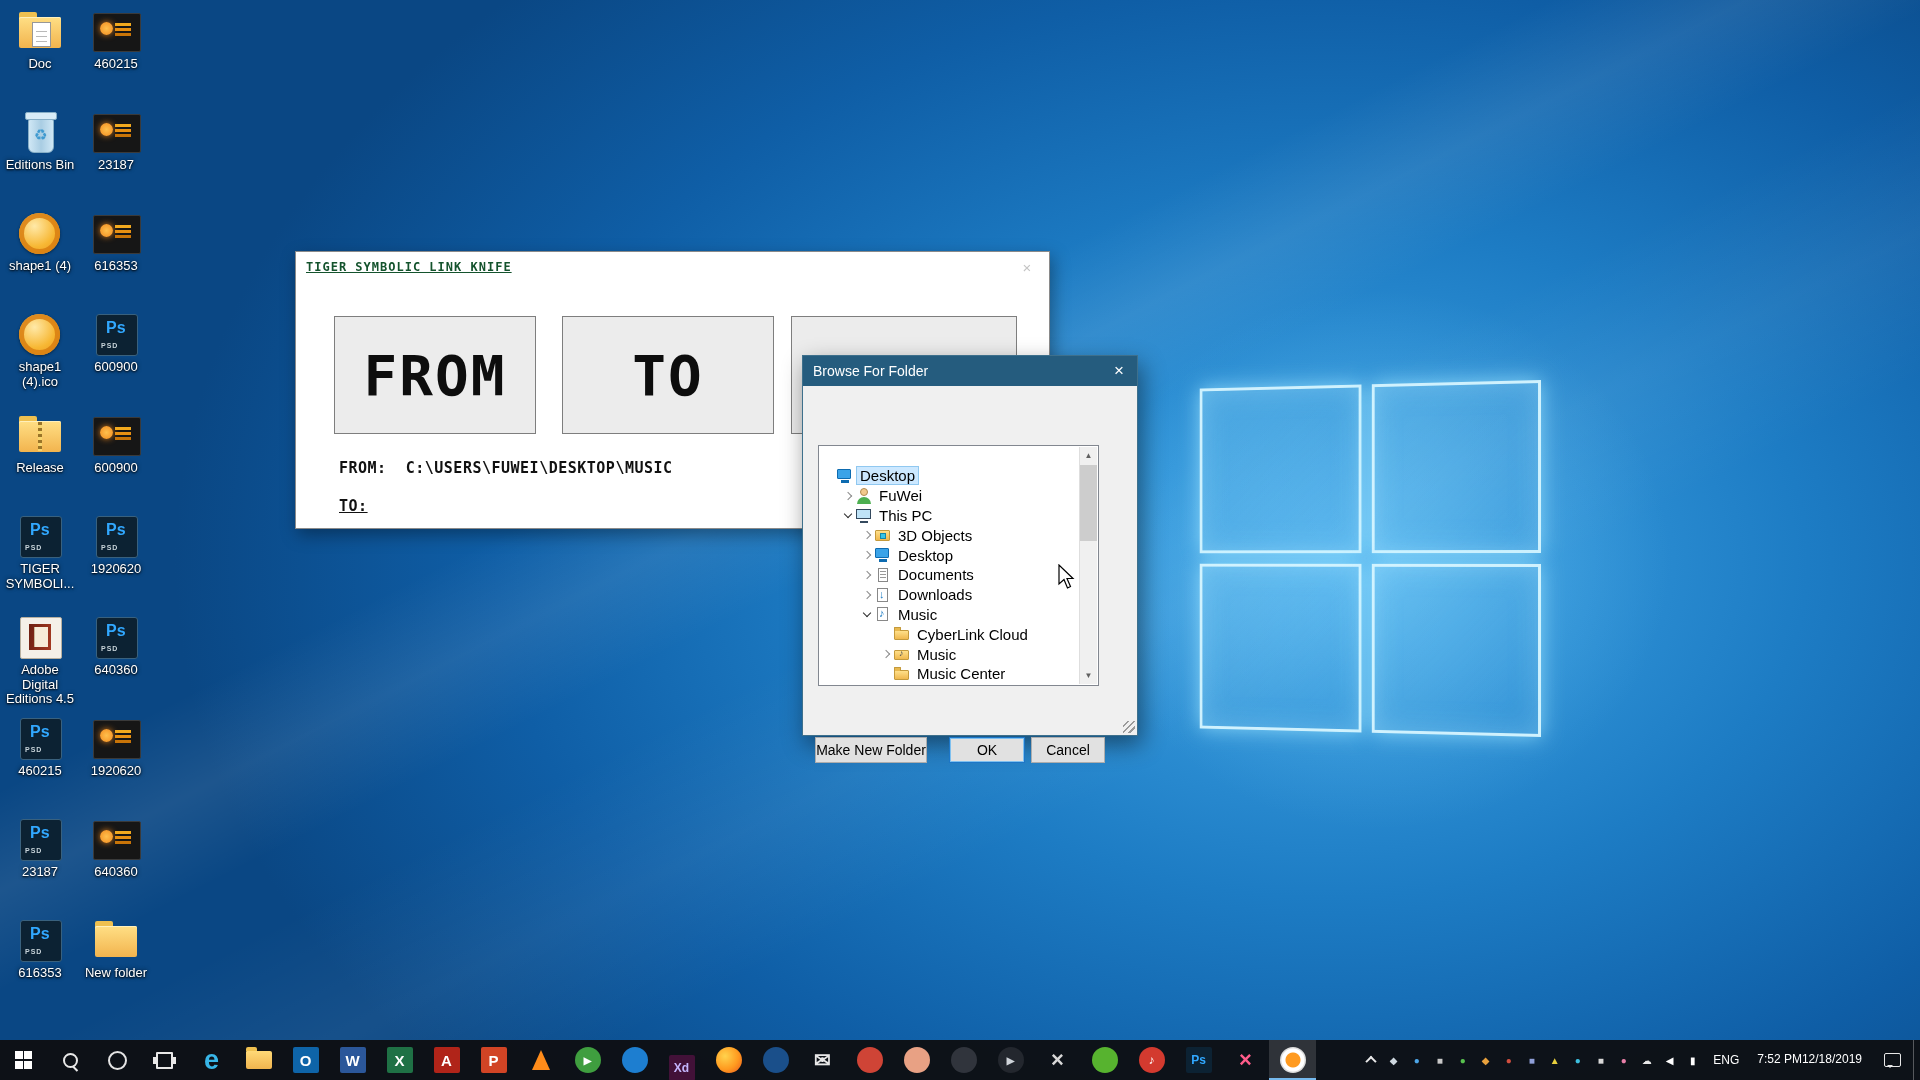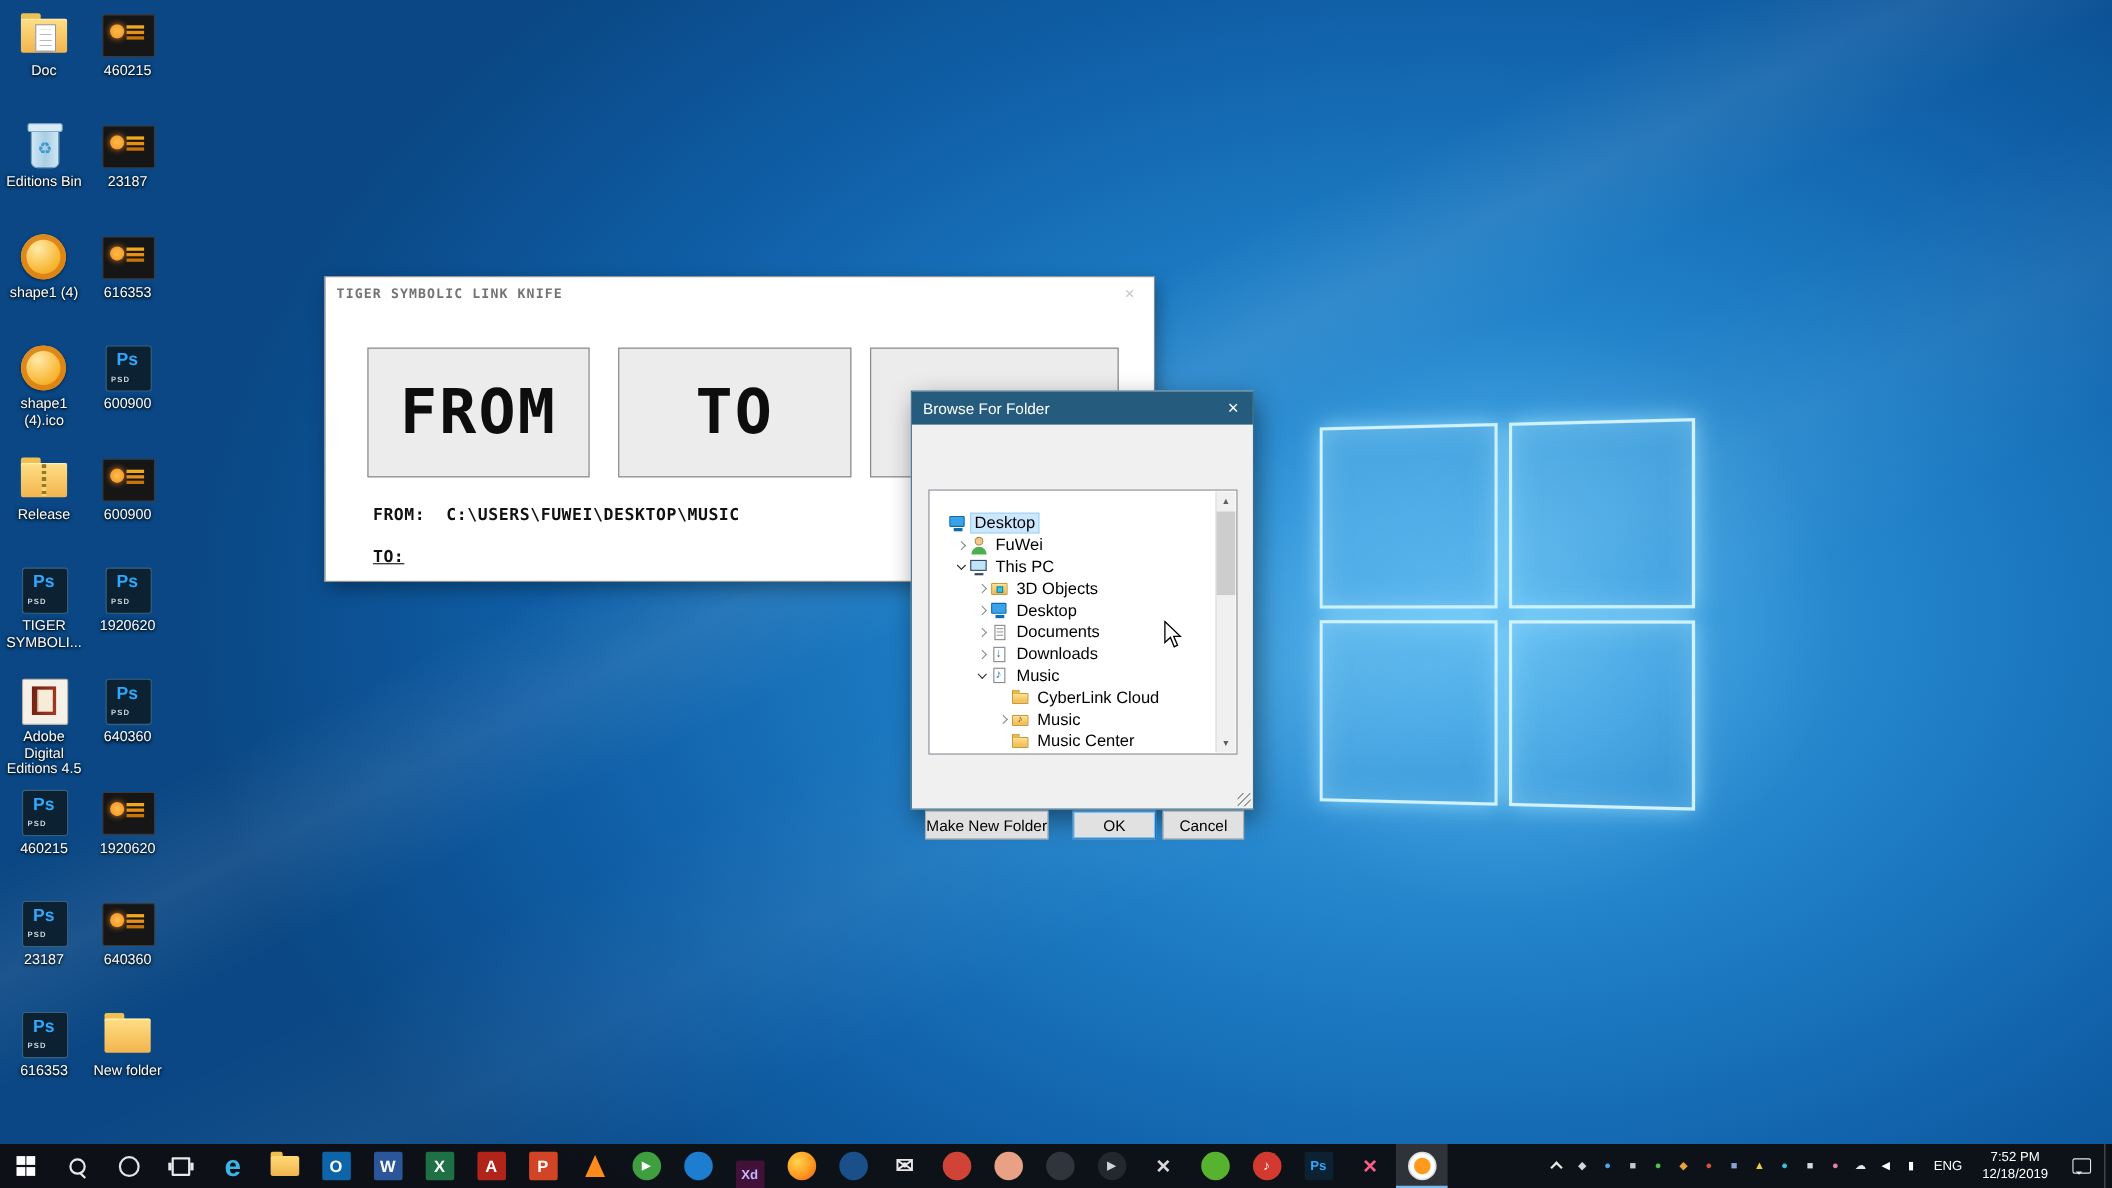--- a/index.html
+++ b/index.html
@@ -61,32 +61,32 @@
   .art-ade::before{content:"";position:absolute;left:5px;top:2px;width:40px;height:40px;background:#f5f0e8;
     border:1px solid #b8b0a0;border-radius:2px;}
   .art-ade .a{left:14px;top:9px;width:22px;height:26px;background:linear-gradient(100deg,#6e2012,#a53a22);}
   .art-ade .b{left:19px;top:12px;width:13px;height:20px;background:#f7ecd8;border-left:1px solid #c9b89a;}
 
   
   .appwin{position:absolute;left:295px;top:251px;width:753px;height:276px;background:#fff;
     border:1px solid #8a8a8a;box-shadow:3px 6px 16px rgba(0,0,0,.35);z-index:5;}
   .app-titlebar{height:30px;display:flex;align-items:center;padding:0 10px;}
   .app-title{font-family:"DejaVu Sans Mono",monospace;font-weight:bold;font-size:12px;
-    letter-spacing:1px;color:#737373;}
+    letter-spacing:1px;color:#14532d;text-decoration:underline;}
   .app-close{margin-left:auto;color:#c4c4c4;font-size:15px;width:24px;text-align:center;}
   .bigbtn{position:absolute;top:64px;height:116px;background:#ececec;border:1px solid #7e7e7e;
     display:flex;align-items:center;justify-content:center;
     font-family:"DejaVu Sans Mono",monospace;font-weight:bold;font-size:56px;letter-spacing:2px;color:#0d0d0d;}
   .bb1{left:38px;width:200px;} .bb2{left:266px;width:210px;} .bb3{left:495px;width:224px;}
   .pxline{position:absolute;left:43px;font-family:"DejaVu Sans Mono",monospace;font-weight:bold;
     font-size:15px;color:#111;letter-spacing:.5px;white-space:pre;}
   .fromline{top:207px;} .toline{top:245px;text-decoration:underline;}
 
   
-  .dialog{position:absolute;left:828px;top:355px;width:312px;height:381px;background:#f0f0f0;
+  .dialog{position:absolute;left:802px;top:355px;width:336px;height:381px;background:#f0f0f0;
     border:1px solid #3e708c;box-shadow:4px 9px 22px rgba(0,0,0,.45);z-index:6;box-sizing:border-box;}
   .dlg-titlebar{height:30px;background:#255c7e;color:#fff;display:flex;align-items:center;padding-left:10px;}
   .dlg-title{font-size:14px;}
   .dlg-close{margin-left:auto;width:36px;height:30px;display:flex;align-items:center;justify-content:center;
     color:#fff;font-size:17px;}
   .treebox{position:absolute;left:15px;top:89px;width:281px;height:241px;background:#fff;
     border:1px solid #828790;box-sizing:border-box;overflow:hidden;}
   .treerows{position:absolute;left:1px;top:1px;right:18px;bottom:1px;padding-top:19px;}
   .trow{display:flex;align-items:center;height:19.8px;font-size:15px;color:#000;padding-left:2px;}
   .tsp{flex:none;height:1px;}
@@ -162,21 +162,21 @@
     border-bottom:20px solid #ff8c1a;}
   .tb-tiger{width:26px;height:26px;border-radius:50%;
     background:radial-gradient(circle,#ff9a1f 0 7px,#fff 8px 11px,#dcdcdc 12px);}
   .tb-right{margin-left:auto;display:flex;align-items:stretch;flex:none;}
   .tray{display:flex;align-items:center;}
   .tray-ico{width:23px;height:40px;display:flex;align-items:center;justify-content:center;font-size:10px;}
   .chevup{position:relative;}
   .chevup::after{content:"";width:6px;height:6px;border-left:2px solid #e8e8e8;border-top:2px solid #e8e8e8;
     transform:rotate(45deg) translate(1px,1px);}
   .tb-lang{display:flex;align-items:center;padding:0 9px;font-size:12px;}
-  .tb-clock{display:flex;flex-direction:column;justify-content:center;align-items:center;
+  .tb-clock{display:flex;flex-direction:row;justify-content:flex-start;align-items:center;
     padding:0 9px;font-size:12px;line-height:1.3;}
   .tb-action{width:42px;display:flex;align-items:center;justify-content:center;}
   .bubble{width:15px;height:12px;border:1.5px solid #e8e8e8;border-radius:2px;position:relative;}
   .bubble::after{content:"";position:absolute;left:2px;bottom:-5px;border:3px solid transparent;border-top-color:#e8e8e8;}
   .tb-showdesk{width:6px;border-left:1px solid rgba(255,255,255,.3);}
 </style>
 </head>
 <body>
 
 <div class="wallpaper">

